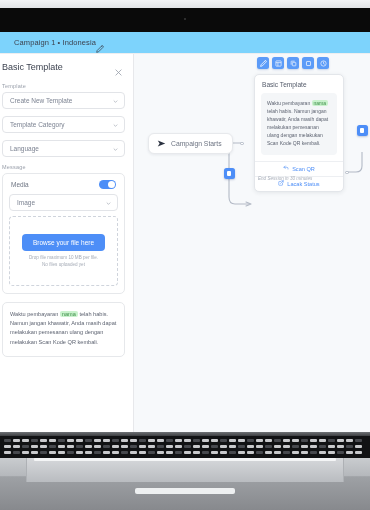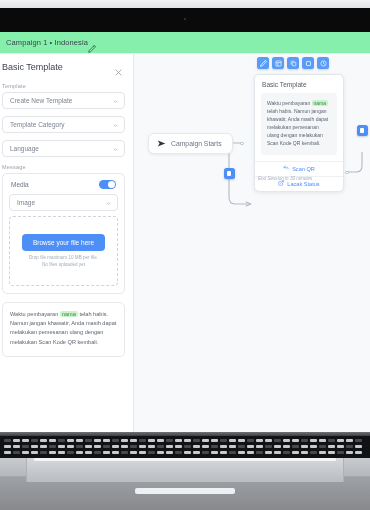--- a/index.html
+++ b/index.html
@@ -64,22 +64,22 @@
   .trackpad-notch{
     position:absolute; left:135px; top:30px; width:100px; height:6px;
     background:#eef0f1; border-radius:2px;
   }
 
   
   .app{ position:absolute; inset:0; background:#ffffff; }
 
   .topbar{
     position:absolute; left:0; top:0; width:370px; height:22px;
-    background:#86efac; border-bottom:1px solid #edeef0;
-    display:flex; align-items:center; padding-left:6px; gap:0;
+    background:#7dd3fc; border-bottom:1px solid #edeef0;
+    display:flex; align-items:center; padding-left:14px; gap:0;
   }
   .crumb{
     font-size:7.5px; color:#3d4350; letter-spacing:.1px; white-space:nowrap;
   }
   .pencil-ic{ width:8px; height:8px; display:inline-block; }
 
   
   .panel{
     position:absolute; left:-6px; top:22px; width:140px; height:378px;
     background:#ffffff; border-right:1px solid #e7e8eb;

